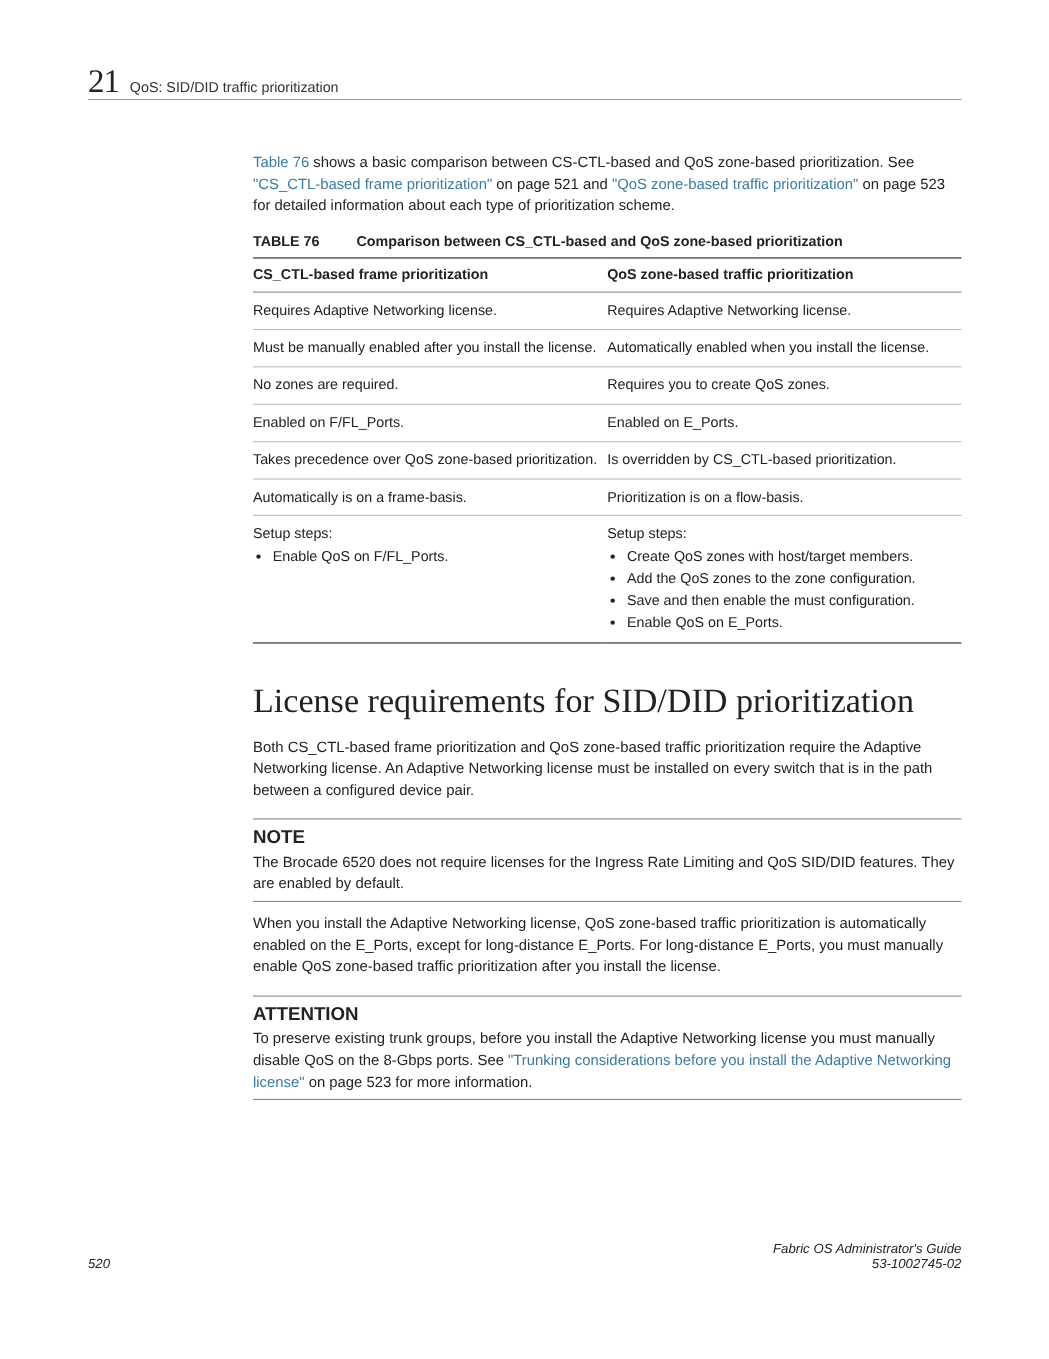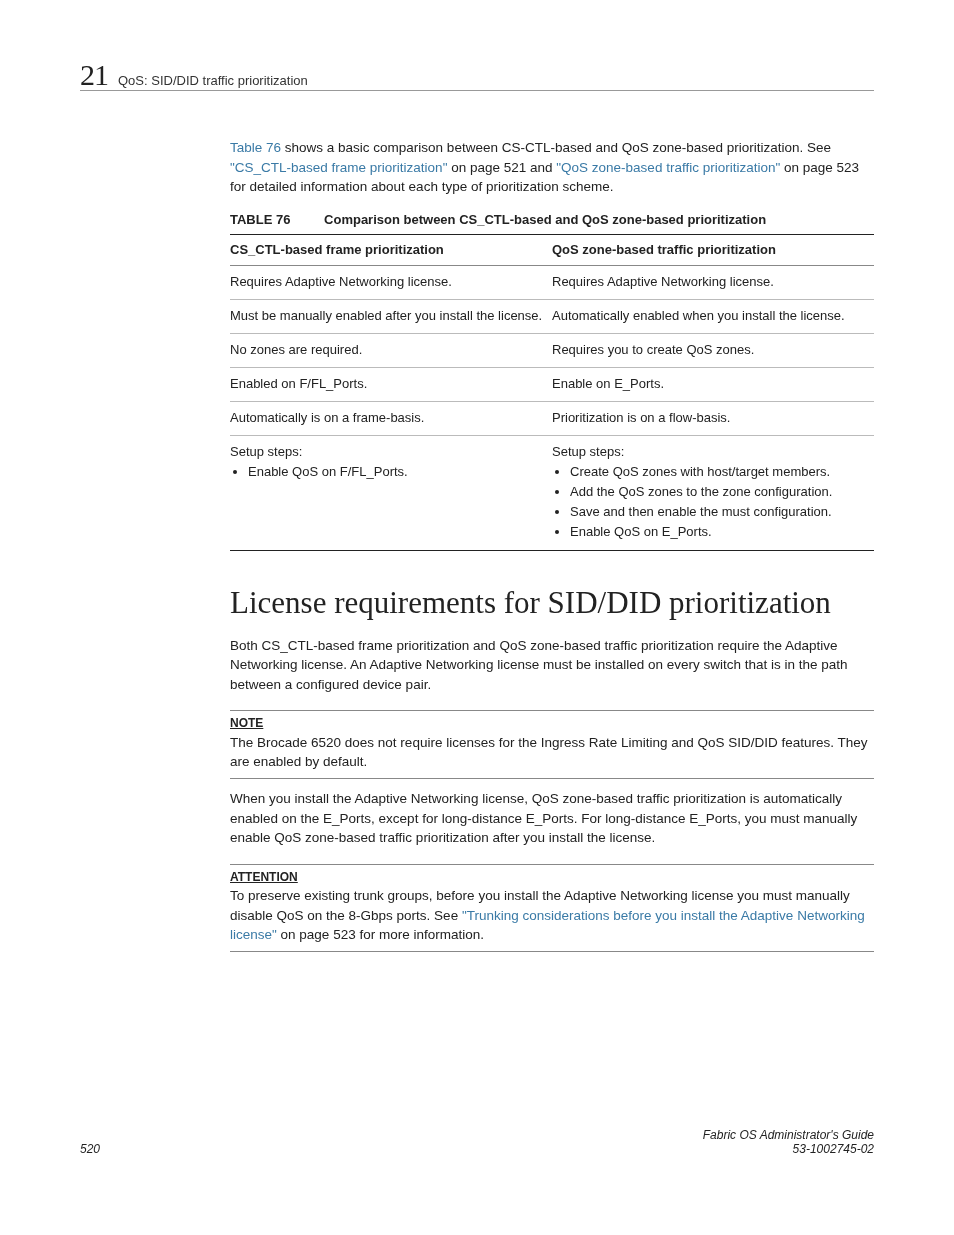--- a/index.html
+++ b/index.html
@@ -87,25 +87,24 @@
   }
   h2.section {
     font-family: Georgia, "Times New Roman", serif;
     font-weight: 400;
     font-size: 31px;
     margin: 30px 0 10px 0;
     color: #222;
   }
   .callout-label {
     font-weight: 700;
-    font-size: 12px;
+    font-size: 17px;
     margin-top: 16px;
     border-top: 1px solid #888;
     padding-top: 4px;
-    text-decoration: underline;
   }
   .callout-body {
     font-size: 13.5px;
     line-height: 1.45;
     border-bottom: 1px solid #888;
     padding-bottom: 6px;
   }
   .para { margin: 10px 0; }
   .footer {
     position: absolute;
@@ -157,21 +156,25 @@
         <tr>
             <td>Must be manually enabled after you install the license.</td>
             <td>Automatically enabled when you install the license.</td>
           </tr>
         <tr>
             <td>No zones are required.</td>
             <td>Requires you to create QoS zones.</td>
           </tr>
         <tr>
             <td>Enabled on F/FL_Ports.</td>
-            <td>Enable on E_Ports.</td>
+            <td>Enabled on E_Ports.</td>
+          </tr>
+        <tr>
+            <td>Takes precedence over QoS zone-based prioritization.</td>
+            <td>Is overridden by CS_CTL-based prioritization.</td>
           </tr>
         <tr>
             <td>Automatically is on a frame-basis.</td>
             <td>Prioritization is on a flow-basis.</td>
           </tr>
         <tr>
           <td>
             <span>Setup steps:</span>
             <ul class="steps">
               <li>Enable QoS on F/FL_Ports.</li>

